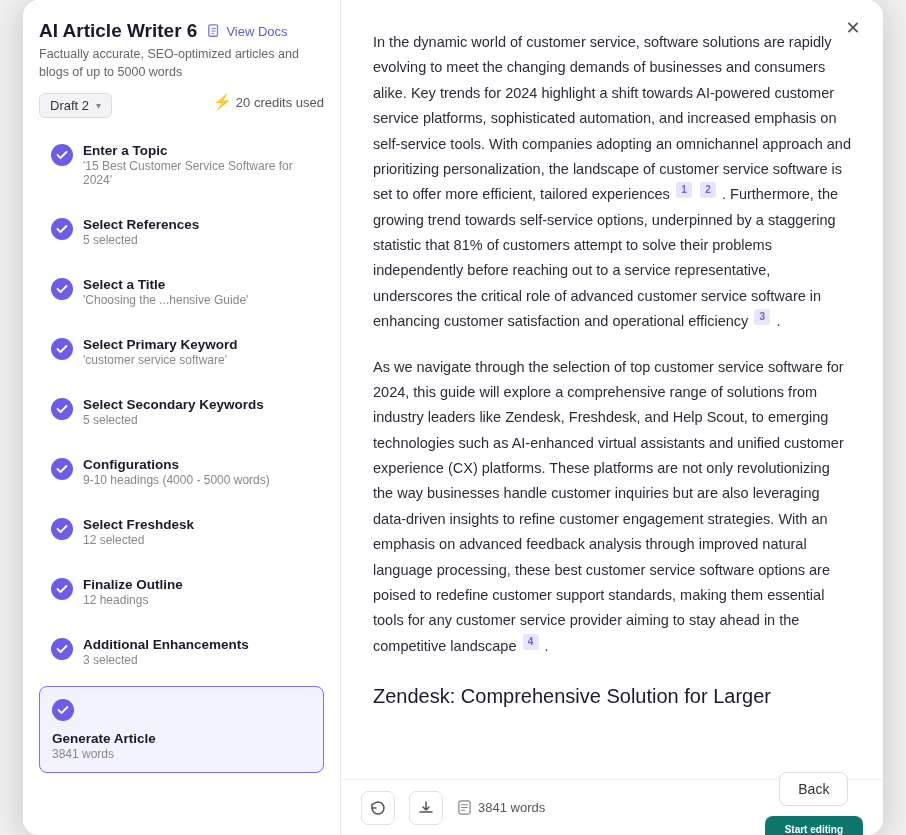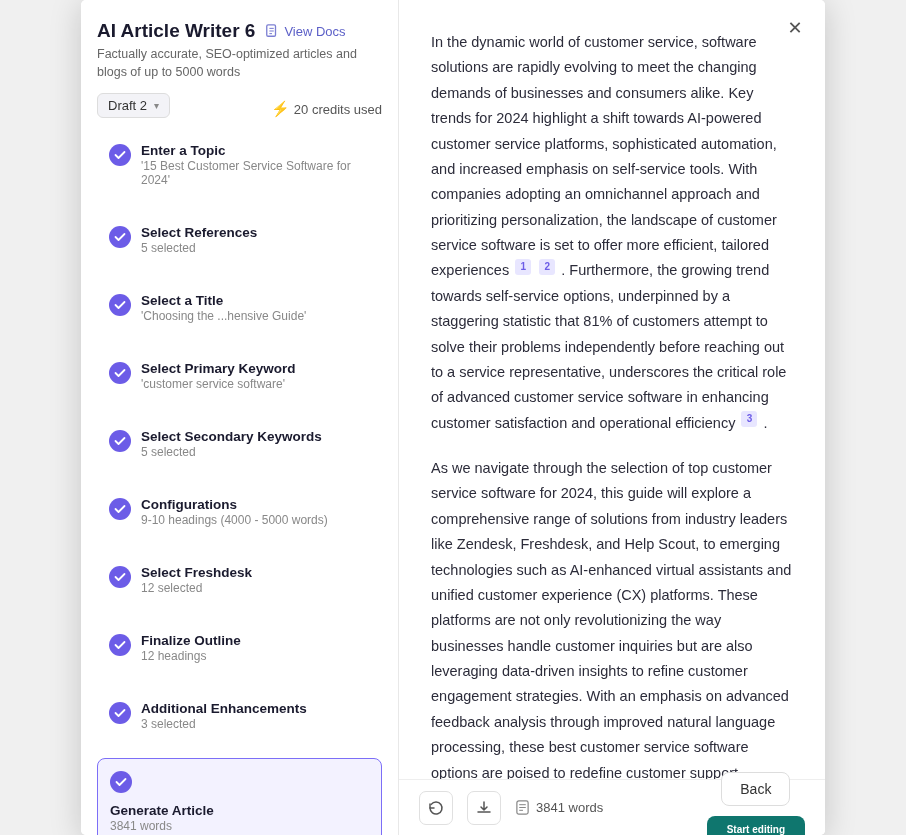--- a/index.html
+++ b/index.html
@@ -5,24 +5,24 @@
     * { box-sizing: border-box; margin: 0; padding: 0; }
     body {
       font-family: -apple-system, BlinkMacSystemFont, 'Segoe UI', sans-serif;
       background: #f0f0f0;
       display: flex;
       justify-content: center;
       align-items: center;
       min-height: 100vh;
     }
     .app-window {
-      width: 744px;
+      width: 860px;
       height: 835px;
       background: #fff;
-      border-radius: 5px;
+      border-radius: 16px;
       box-shadow: 0 4px 32px rgba(0,0,0,0.18);
       display: flex;
       overflow: hidden;
       position: relative;
     }
     
     .sidebar {
       width: 318px;
       min-width: 318px;
       background: #fff;
@@ -56,21 +56,21 @@
     }
     .view-docs-link svg { opacity: 0.8; }
     .sidebar-subtitle {
       font-size: 12.5px;
       color: #666;
       margin-bottom: 12px;
       line-height: 1.4;
     }
     .draft-row {
       display: flex;
-      align-items: flex-end;
+      align-items: flex-start;
       justify-content: space-between;
       margin-bottom: 14px;
     }
     .draft-badge {
       display: flex;
       align-items: center;
       gap: 5px;
       background: #f3f3f7;
       border: 1px solid #ddd;
       border-radius: 6px;
@@ -86,21 +86,21 @@
       align-items: center;
       gap: 4px;
       font-size: 13px;
       color: #555;
     }
     .credits-badge .bolt { color: #a855f7; font-size: 15px; }
     
     .steps-list {
       display: flex;
       flex-direction: column;
-      gap: 16px;
+      gap: 8px;
       flex: 1;
       overflow-y: auto;
     }
     .step-item {
       display: flex;
       align-items: flex-start;
       gap: 10px;
       padding: 11px 12px;
       border-radius: 8px;
       cursor: pointer;

